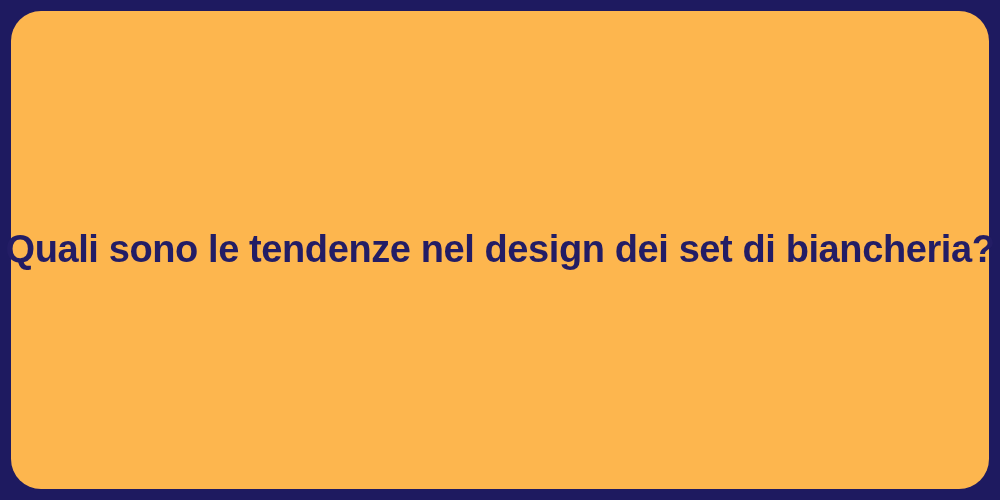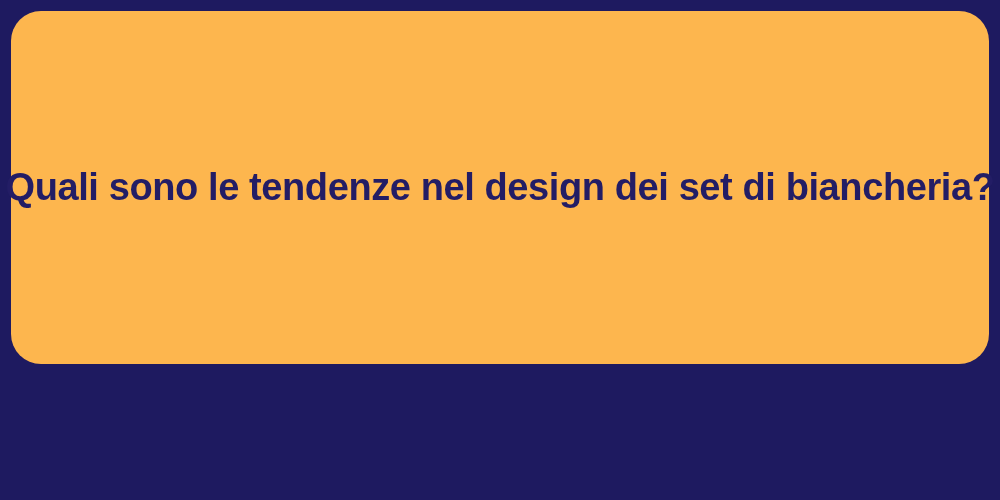--- a/index.html
+++ b/index.html
@@ -18,21 +18,21 @@
     width: 1000px;
     height: 500px;
     background: #1e1a60;
     box-sizing: border-box;
   }
   .card {
     position: absolute;
     left: 11px;
     top: 11px;
     width: 978px;
-    height: 353px;
+    height: 478px;
     box-sizing: border-box;
     background: #fdb64e;
     border-radius: 30px;
     display: flex;
     align-items: center;
     justify-content: center;
   }
   .headline {
     margin: 0;
     padding: 0 40px;

